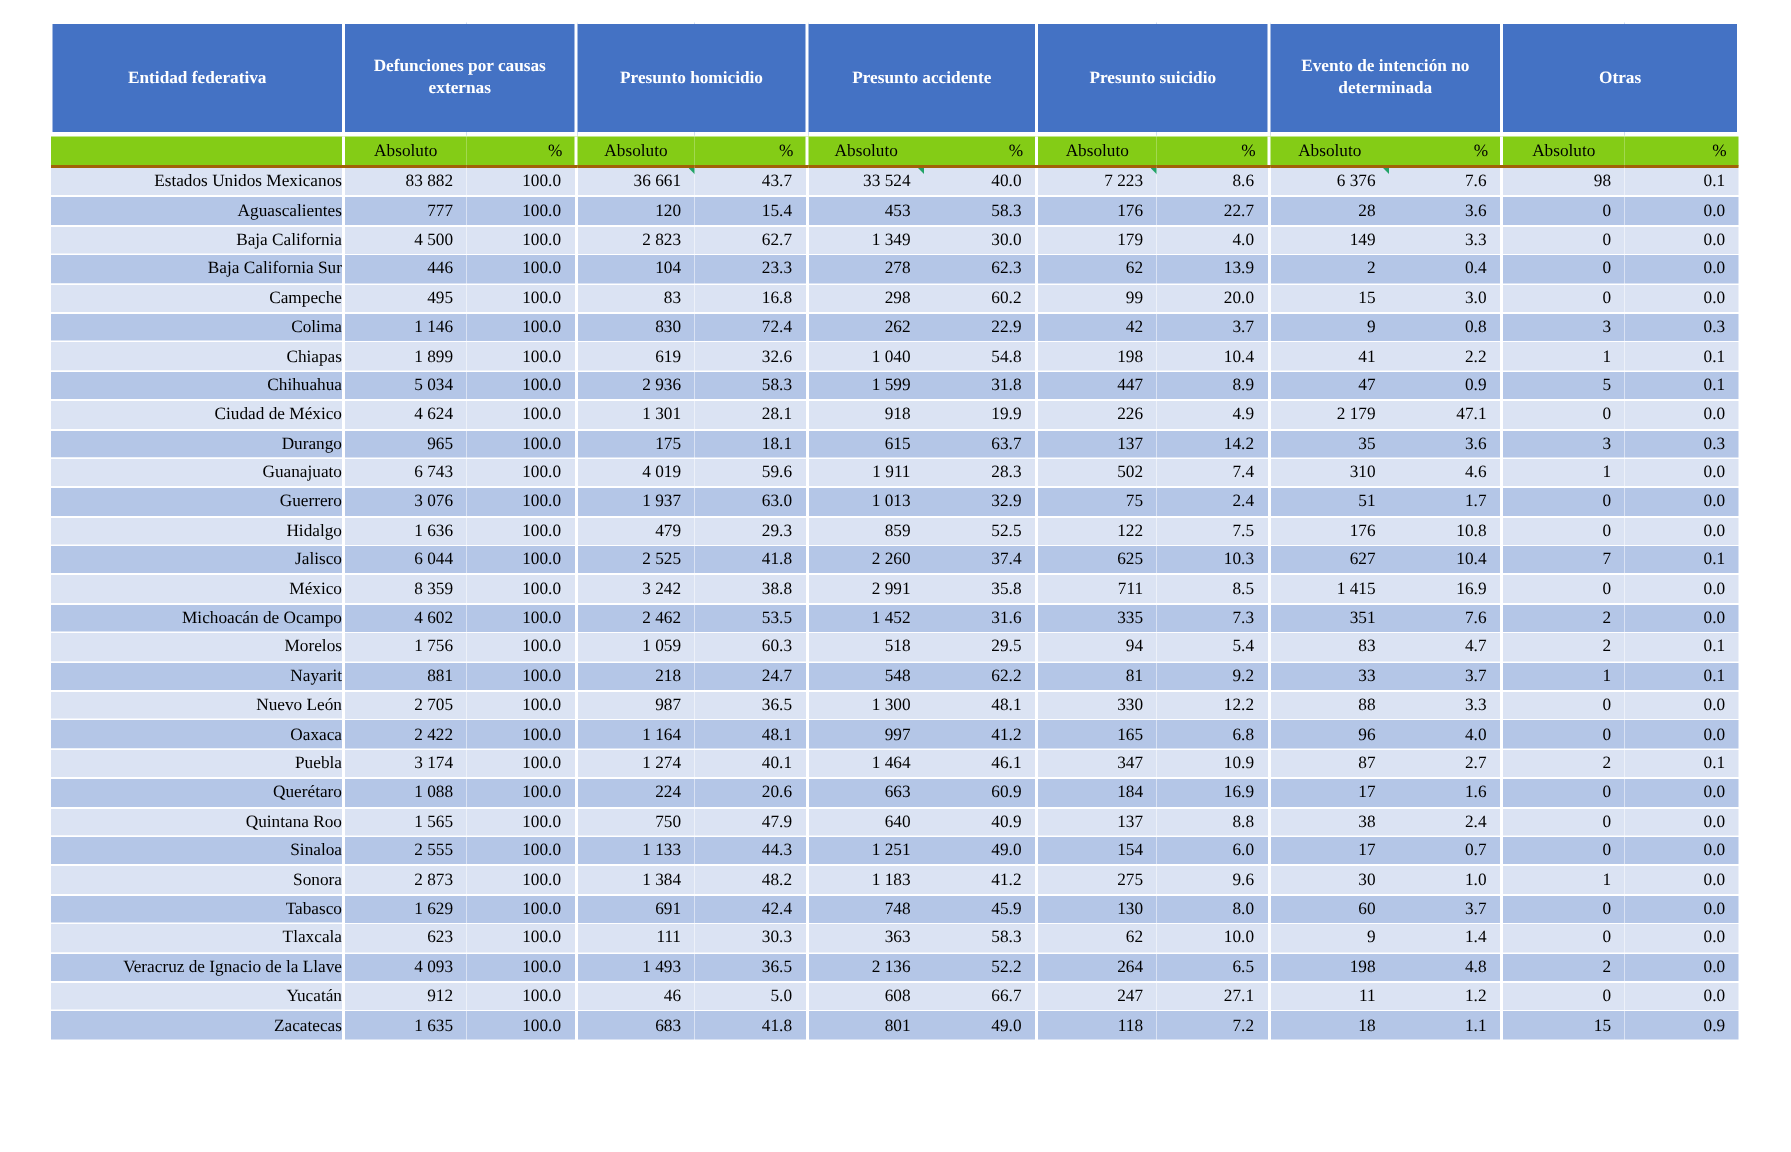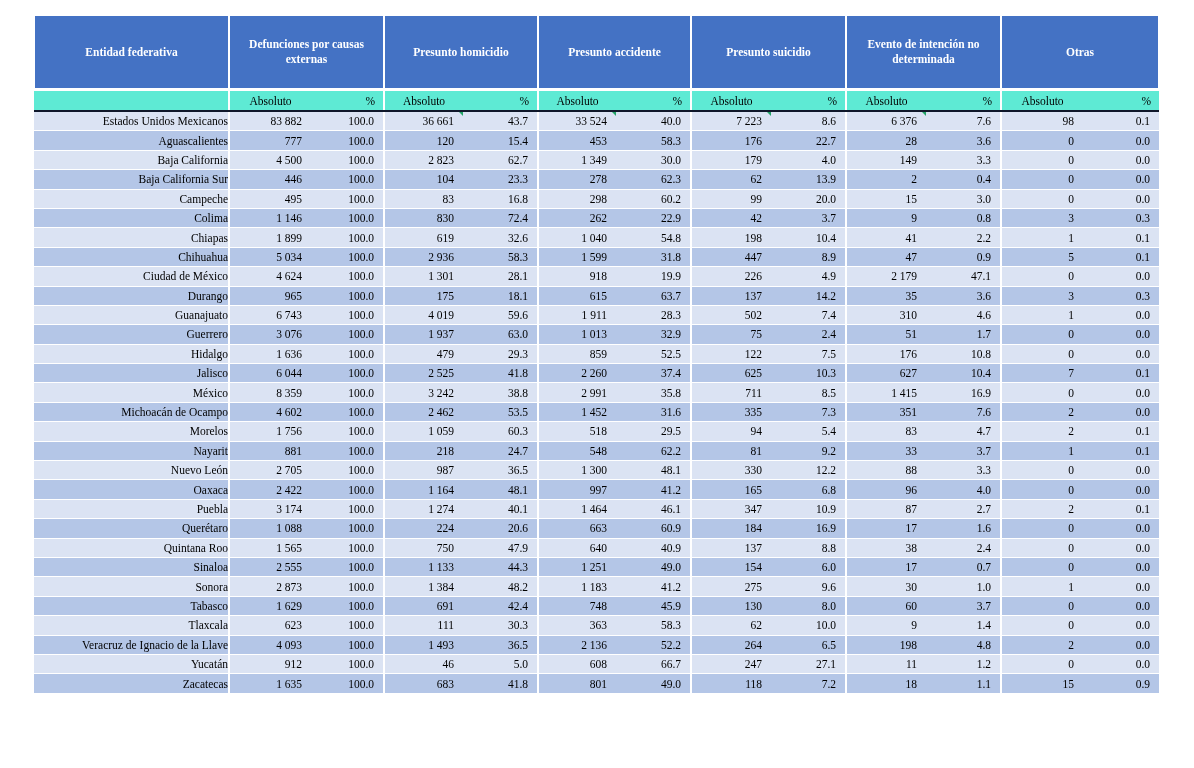--- a/index.html
+++ b/index.html
@@ -6,21 +6,21 @@
   .sheet{position:absolute;left:33px;top:14px;}
   table{border-collapse:collapse;table-layout:fixed;width:1125px;font-family:Liberation Serif, serif;color:#000;}
   
   tr.grp th{
     background:#4472C4;color:#ffffff;font-weight:bold;font-size:11.5px;line-height:1.3;
     border:2px solid #ffffff;border-bottom:3px solid #ffffff;height:72px;
     text-align:center;vertical-align:middle;padding:0 12px;
   }
   
   tr.sub td{
-    background:#5eead4;font-size:11.5px;height:19px;border-bottom:2px solid #0f172a;
+    background:#84cc16;font-size:11.5px;height:19px;border-bottom:2px solid #a16207;
     padding:0;vertical-align:middle;
   }
   tr.sub td.abs{text-align:center;}
   tr.sub td.pct{text-align:right;padding-right:8px;}
   
   .gs{border-left:2px solid #ffffff;}
   
   tbody td{
     font-size:11.5px;height:18.4px;border-top:1px solid #ffffff;
     padding:0;white-space:nowrap;overflow:hidden;vertical-align:middle;

